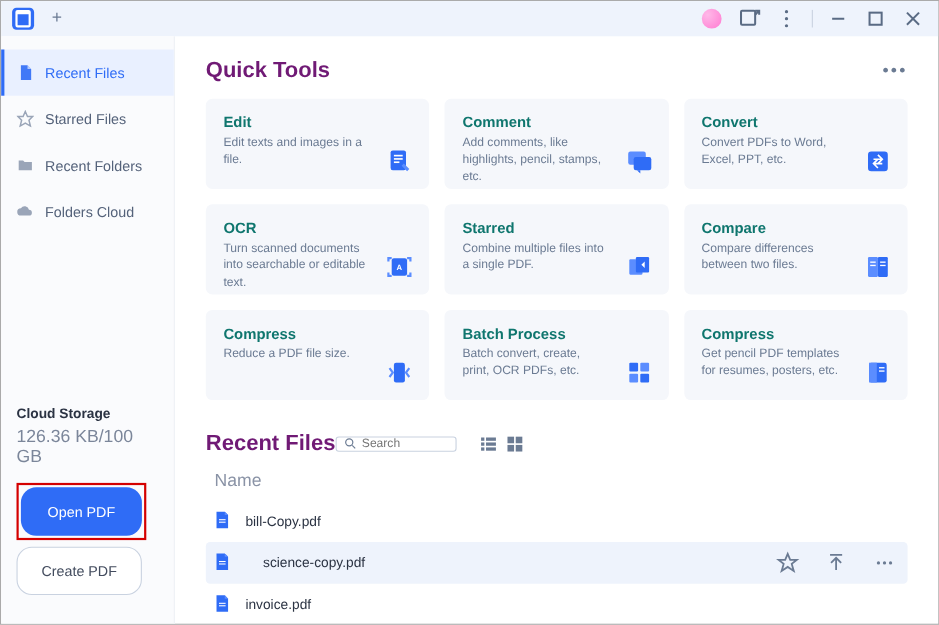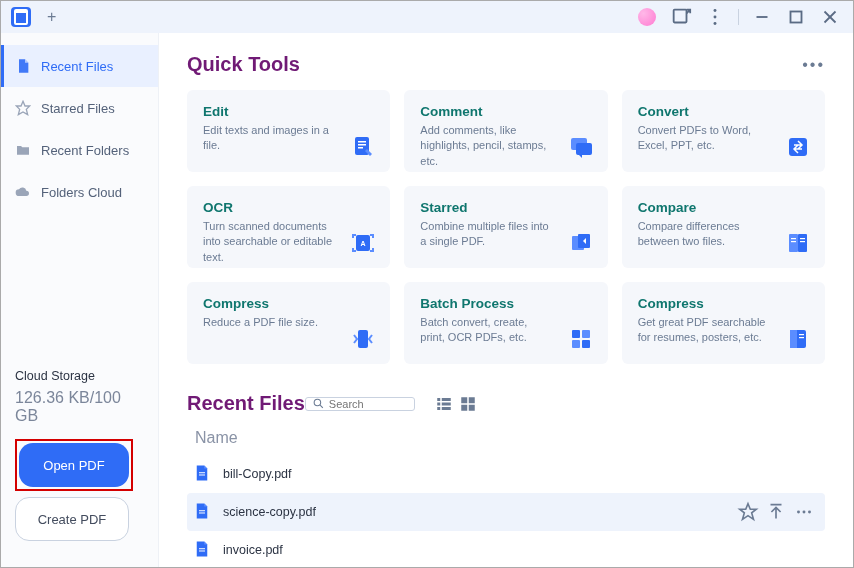--- a/index.html
+++ b/index.html
@@ -13,21 +13,21 @@
 .avatar { width: 18px; height: 18px; border-radius: 50%; background: radial-gradient(circle at 30% 30%, #ffb8e8, #ff7ad1); }
 .vr { width: 1px; height: 16px; background: #c9d2e0; margin: 0 6px; }
 .main { display: flex; height: calc(100% - 32px); border-radius: 24px; }
 .sidebar { width: 158px; background: #fafbfd; display: flex; flex-direction: column; border-right: 1px solid #eef1f6; }
 .nav { padding-top: 12px; }
 .nav-item { display: flex; align-items: center; height: 42px; padding-left: 14px; font-size: 13px; color: #54627a; cursor: pointer; gap: 10px; }
 .nav-item.active { color: #2f6cf6; background: #e9f0ff; border-left: 3px solid #2f6cf6; padding-left: 11px; }
 .nav-icon { width: 16px; height: 16px; display: inline-flex; align-items: center; justify-content: center; }
 .nav-icon svg { width: 16px; height: 16px; }
 .sidebar-bottom { margin-top: auto; padding: 10px 14px 18px; }
-.storage-label { font-size: 12.5px; color: #2b3343; font-weight: 400; margin-bottom: 6px; }
+.storage-label { font-size: 12.5px; color: #2b3343; font-weight: 700; margin-bottom: 6px; }
 .storage-value { font-size: 16px; color: #7b869a; margin-bottom: 14px; }
 .btn { width: 110px; height: 44px; border-radius: 14px; font-size: 13px; display: flex; align-items: center; justify-content: center; cursor: pointer; margin-bottom: 8px; }
 .btn-primary { background: #2f6cf6; color: #fff; }
 .btn-primary-wrap { border: 2px solid #d40000; padding: 2px; width: 118px; margin-bottom: 6px; }
 .btn-outline { background: #fff; border: 1px solid #c9d2e0; color: #434c5e; width: 114px; }
 .content { flex: 1; padding: 20px 28px 0 28px; overflow-y: auto; }
 .section-head { display: flex; align-items: center; margin-bottom: 14px; }
 .section-title { font-size: 20px; font-weight: 600; color: #701a75; }
 .section-head .spacer { flex: 1; }
 .dots { color: #6b7b93; cursor: pointer; letter-spacing: 2px; }
@@ -37,21 +37,21 @@
 .tool-desc { font-size: 11px; color: #6b7b93; line-height: 1.4; max-width: 130px; }
 .tool-icon { position: absolute; right: 14px; bottom: 12px; width: 26px; height: 26px; display: flex; align-items: center; justify-content: center; }
 .tool-icon svg { width: 24px; height: 24px; }
 .recent-head { display: flex; align-items: center; margin-bottom: 10px; }
 .search-box { display: flex; align-items: center; border: 1px solid #c9d2e0; border-radius: 3px; height: 14px; width: 110px; padding: 0 6px; margin-right: 14px; }
 .search-box svg { width: 13px; height: 13px; color: #6b7b93; }
 .search-box input { border: none; outline: none; font-size: 11px; color: #6b7b93; width: 74px; margin-left: 4px; background: transparent; }
 .view-toggle { width: 18px; height: 18px; margin-left: 6px; display: flex; align-items: center; justify-content: center; color: #6b7b93; cursor: pointer; }
 .col-header { font-size: 16px; color: #8a93a6; padding: 4px 0 8px 8px; }
 .file-row { display: flex; align-items: center; height: 38px; border-radius: 4px; padding: 0 10px 0 6px; cursor: pointer; justify-content: flex-end; }
-.file-row.hovered { background: #eef3fc; }
+.file-row.hovered { background: #eef3fc; gap: 16px; }
 .file-icon { width: 18px; height: 20px; margin-right: 12px; }
 .file-name { font-size: 12.5px; color: #2b3343; flex: 1; }
 .row-action { width: 22px; height: 22px; display: flex; align-items: center; justify-content: center; color: #6b7b93; margin-left: 6px; cursor: pointer; }
 </style>
 </head>
 <body>
 
 <div class="titlebar">
   <div class="app-logo"></div>
   <div class="plus">+</div>
@@ -232,21 +232,21 @@
             <svg viewBox="0 0 24 24">
               <rect x="3" y="3" width="8" height="8" rx="1" fill="#2f6cf6"></rect>
               <rect x="13" y="3" width="8" height="8" rx="1" fill="#5b8dff"></rect>
               <rect x="3" y="13" width="8" height="8" rx="1" fill="#5b8dff"></rect>
               <rect x="13" y="13" width="8" height="8" rx="1" fill="#2f6cf6"></rect>
             </svg>
           </div>
         </div>
         <div class="tool">
           <div class="tool-title">Compress</div>
-          <div class="tool-desc">Get great PDF searchable for resumes, posters, etc.</div>
+          <div class="tool-desc">Get pencil PDF templates for resumes, posters, etc.</div>
           <div class="tool-icon">
             <svg viewBox="0 0 24 24">
               <rect x="4" y="3" width="16" height="18" rx="2" fill="#2f6cf6"></rect>
               <rect x="4" y="3" width="7" height="18" fill="#5b8dff"></rect>
               <rect x="13" y="7" width="5" height="1.2" fill="#fff"></rect>
               <rect x="13" y="10" width="5" height="1.2" fill="#fff"></rect>
             </svg>
           </div>
         </div>
       </div>

